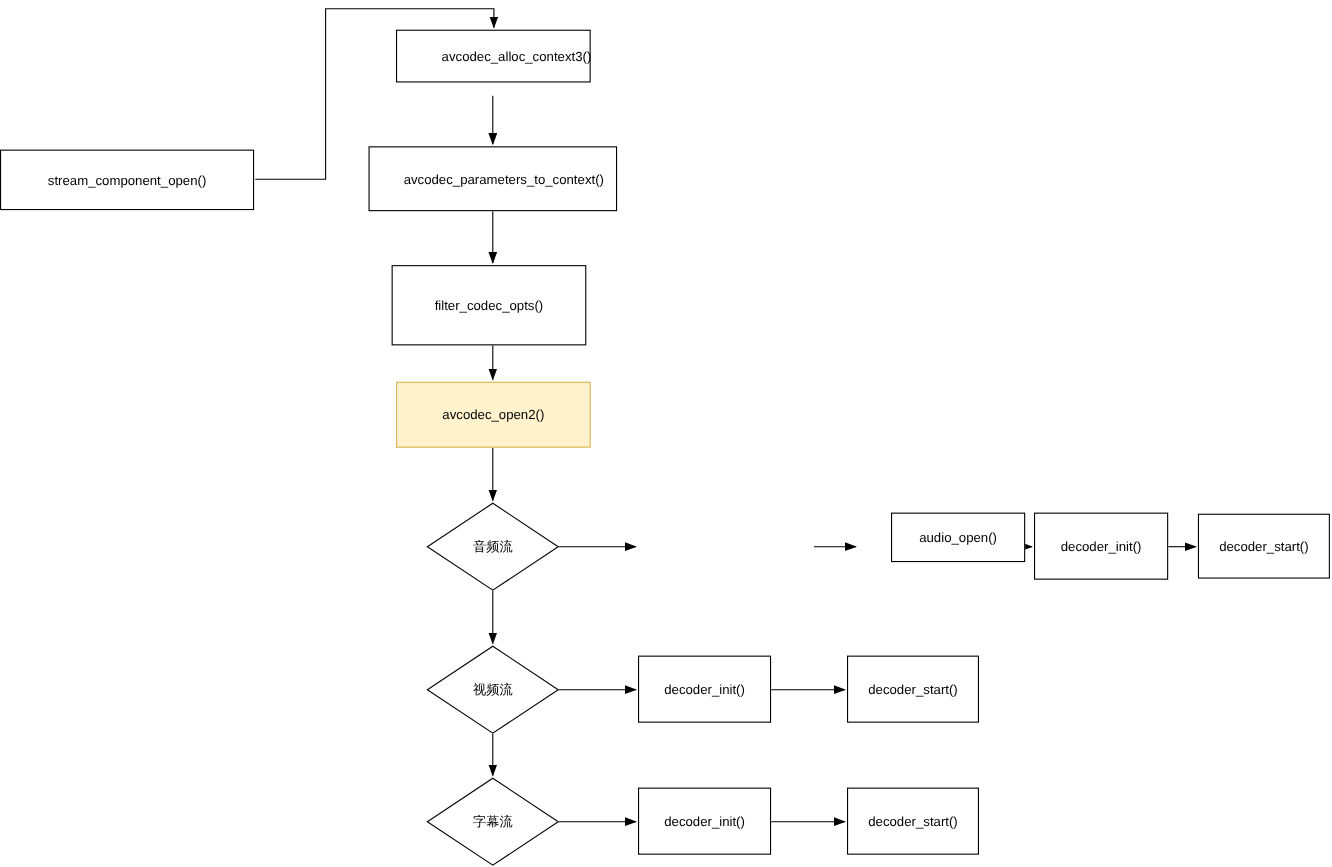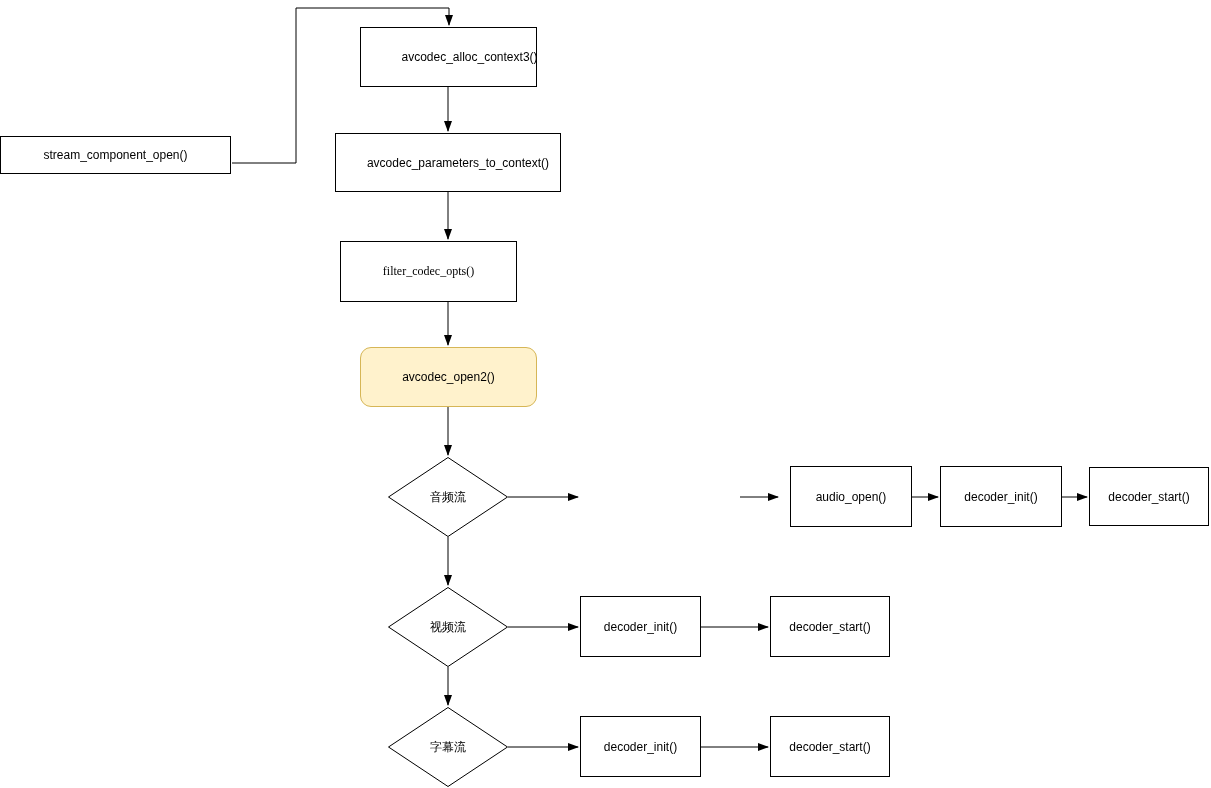--- a/index.html
+++ b/index.html
@@ -46,27 +46,27 @@
     overflow: visible;
   }
   .decision .label {
     position: absolute;
     left: 0; top: 0; right: 0; bottom: 0;
     display: flex;
     align-items: center;
     justify-content: center;
   }
   
-  #n-stream-component-open   { left: 0px;    top: 136px; width: 231px; height: 38px; }
-  #n-avcodec-alloc-context3  { left: 360px;  top: 27px;  width: 177px; height: 60px; padding-left: 42px; }
+  #n-stream-component-open   { left: 0px;    top: 136px; width: 231px; height: 55px; }
+  #n-avcodec-alloc-context3  { left: 360px;  top: 27px;  width: 177px; height: 48px; padding-left: 42px; }
   #n-avcodec-params-to-ctx   { left: 335px;  top: 133px; width: 226px; height: 59px; padding-left: 20px; }
-  #n-filter-codec-opts       { left: 340px;  top: 241px; width: 177px; height: 61px; font-family: Liberation Serif, serif; }
-  #n-avcodec-open2           { left: 360px;  top: 347px; width: 177px; height: 60px; border-radius: 11px; }
+  #n-filter-codec-opts       { left: 356px;  top: 241px; width: 177px; height: 73px; }
+  #n-avcodec-open2           { left: 360px;  top: 347px; width: 177px; height: 60px; }
   #n-configure-audio-filters { left: 580px;  top: 466px; width: 160px; height: 61px; }
-  #n-audio-open              { left: 790px;  top: 466px; width: 122px; height: 61px; }
+  #n-audio-open              { left: 810px;  top: 466px; width: 122px; height: 45px; }
   #n-audio-decoder-init      { left: 940px;  top: 466px; width: 122px; height: 61px; }
   #n-audio-decoder-start     { left: 1089px; top: 467px; width: 120px; height: 59px; }
   #n-video-decoder-init      { left: 580px;  top: 596px; width: 121px; height: 61px; }
   #n-video-decoder-start     { left: 770px;  top: 596px; width: 120px; height: 61px; }
   #n-subtitle-decoder-init   { left: 580px;  top: 716px; width: 121px; height: 61px; }
   #n-subtitle-decoder-start  { left: 770px;  top: 716px; width: 120px; height: 61px; }
   #d-audio-stream    { left: 388px; top: 457px; }
   #d-video-stream    { left: 388px; top: 587px; }
   #d-subtitle-stream { left: 388px; top: 707px; }
 </style>

